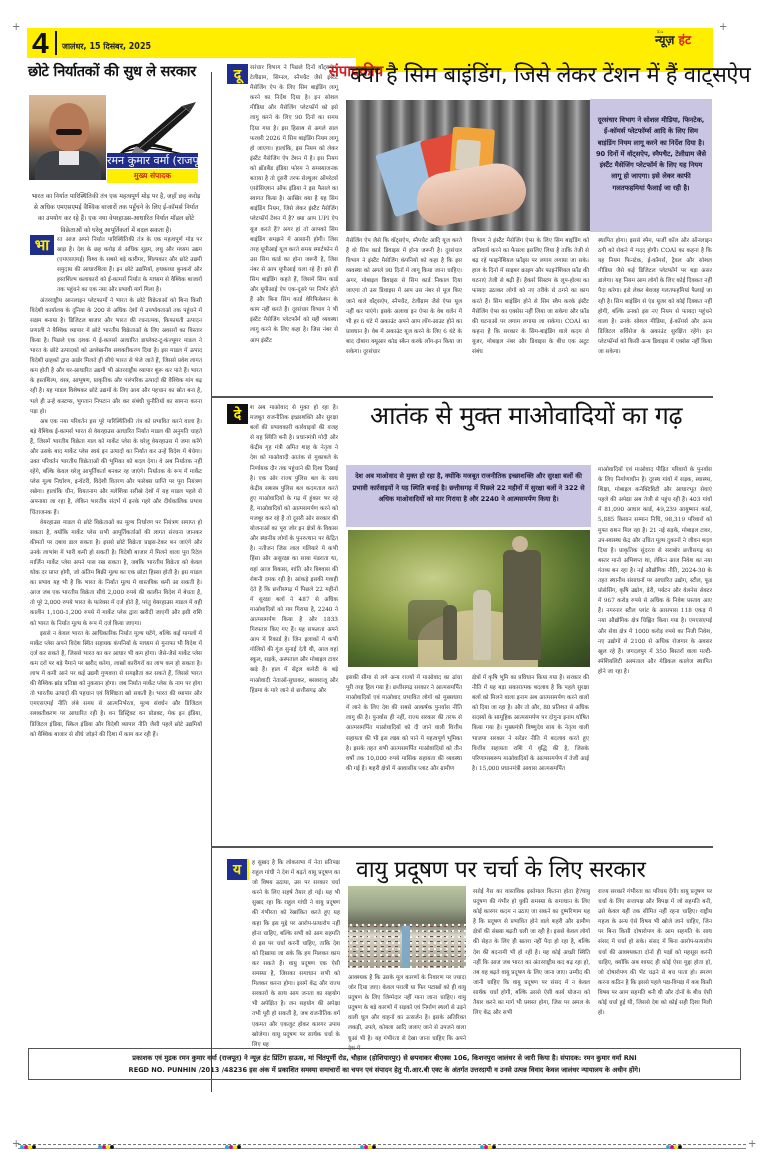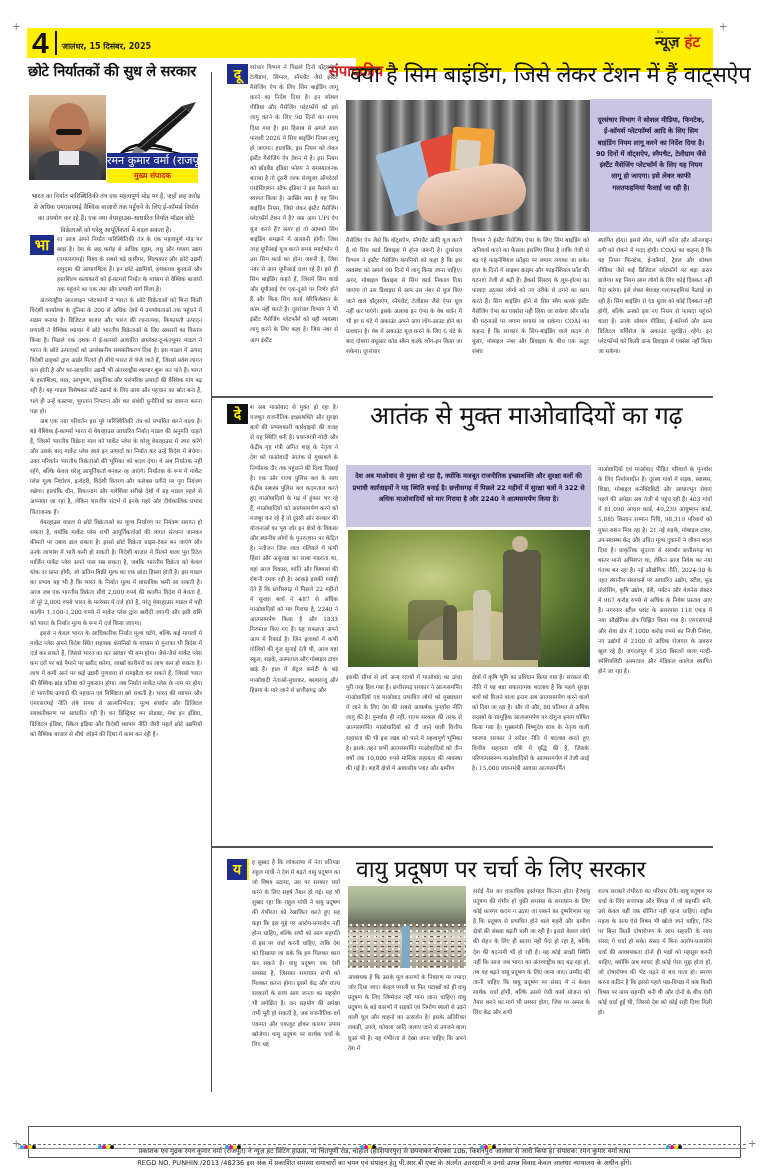--- a/index.html
+++ b/index.html
@@ -8,21 +8,21 @@
 
   .crop { position: absolute; color: #777; font-size: 10px; line-height: 10px; }
 
   
   .masthead { position: absolute; left: 27px; top: 28px; width: 329px; height: 30px; background: #ffee00; }
   .masthead2 { position: absolute; left: 356px; top: 28px; width: 357px; height: 44px; background: #ffee00; }
   .page-num { position: absolute; left: 32px; top: 27px; font-family: "Liberation Sans", sans-serif; font-weight: bold; font-size: 30px; line-height: 32px; color: #111; }
   .page-sep { position: absolute; left: 55px; top: 31px; width: 2px; height: 24px; background: #111; }
   .dateline { position: absolute; left: 62px; top: 40px; font-size: 8px; font-weight: bold; color: #222; white-space: nowrap; }
   .section-title { position: absolute; left: 0; right: 0; top: 32px; text-align: center; font-size: 15px; font-weight: bold; color: #d21e1e; }
-  .logo { position: absolute; left: 655px; top: 31px; white-space: nowrap; font-weight: bold; font-size: 15px; }
+  .logo { position: absolute; left: 655px; top: 31px; white-space: nowrap; font-weight: bold; font-size: 12px; }
   .logo .l1 { color: #222; }
   .logo .l2 { color: #d21e1e; }
   .logo-tag { position: absolute; left: 657px; top: 30px; font-size: 3px; color: #333; }
 
   
   .vrule { position: absolute; background: #444; width: 1px; }
   .hrule { position: absolute; background: #555; height: 2px; }
 
   
   .lhead { position: absolute; left: 28px; top: 60px; width: 184px; font-size: 14.5px; font-weight: bold; color: #111; white-space: nowrap; letter-spacing: -0.3px; }
@@ -63,21 +63,21 @@
   .img-forest .head { position: absolute; background: #c9b79a; border-radius: 50%; }
 
   .img-parl { position: absolute; left: 348px; top: 886px; width: 118px; height: 82px; overflow: hidden;
               background: linear-gradient(180deg,#b9c4a0 0%,#9aa68a 25%,#6c6e5e 45%,#d9d5cb 60%,#a5a090 100%); }
   .img-parl .dots { position: absolute; left: 0; top: 36px; width: 118px; height: 46px;
                     background-image: radial-gradient(#f5f2ea 1.2px, transparent 1.6px), radial-gradient(#6a4a3a 1px, transparent 1.4px);
                     background-size: 6px 6px, 7px 5px; background-position: 0 0, 3px 2px; }
   .img-parl .aisle { position: absolute; left: 54px; top: 40px; width: 8px; height: 42px; background: #7fa9c5; }
 
   
-  .imprint { position: absolute; left: 28px; top: 1126px; width: 713px; height: 32px; border: 1px solid #555; font-size: 6.6px; line-height: 12px; text-align: center; padding-top: 18px; color: #222; }
+  .imprint { position: absolute; left: 28px; top: 1048px; width: 713px; height: 32px; border: 1px solid #555; font-size: 6.6px; line-height: 12px; text-align: center; padding-top: 3px; color: #222; font-weight: bold; }
   .dashrule { position: absolute; left: 18px; top: 1144px; width: 728px; height: 0; border-top: 1px dashed #777; }
   .colorbar { position: absolute; left: 18px; top: 1148px; width: 728px; height: 1px; background: #888; }
   .reg { position: absolute; top: 1145px; height: 7px; display: flex; gap: 0; }
   .reg span { display: inline-block; width: 4px; height: 4px; border-radius: 50%; margin-right: 0; }
 </style>
 </head>
 <body>
 
 <div class="crop" style="left:12px;top:22px;">+</div>
 <div class="crop" style="left:719px;top:22px;">+</div>

